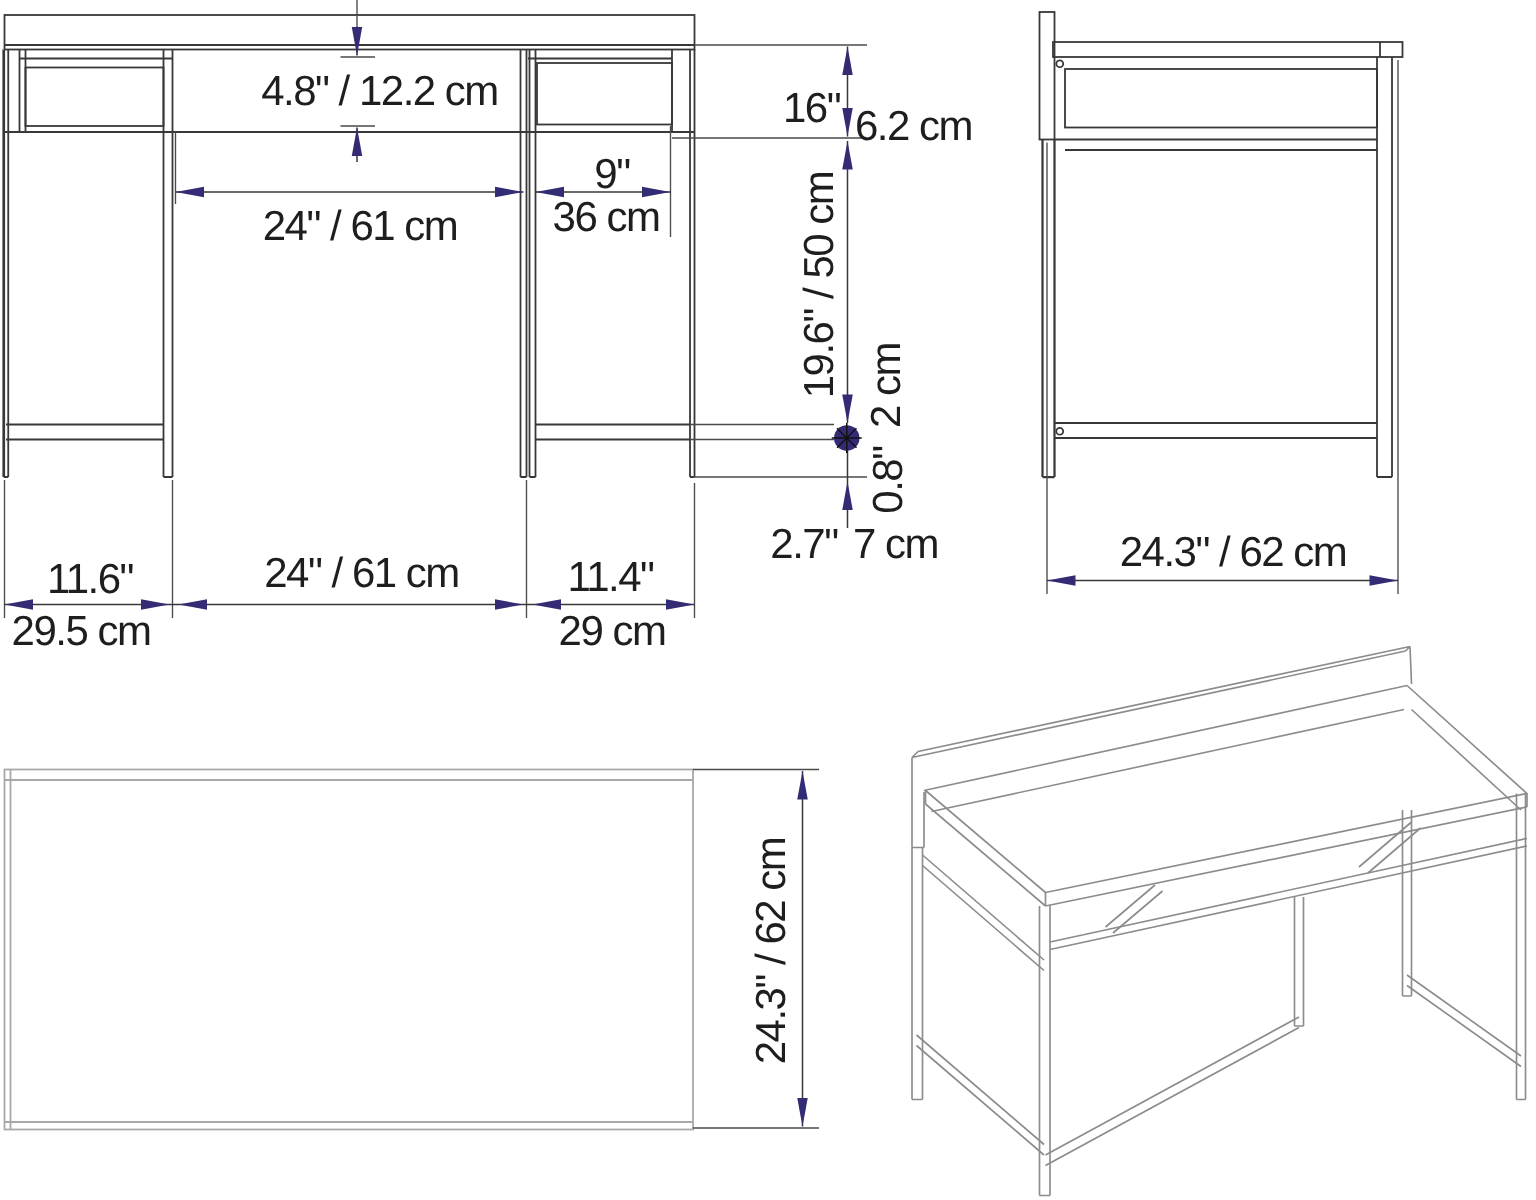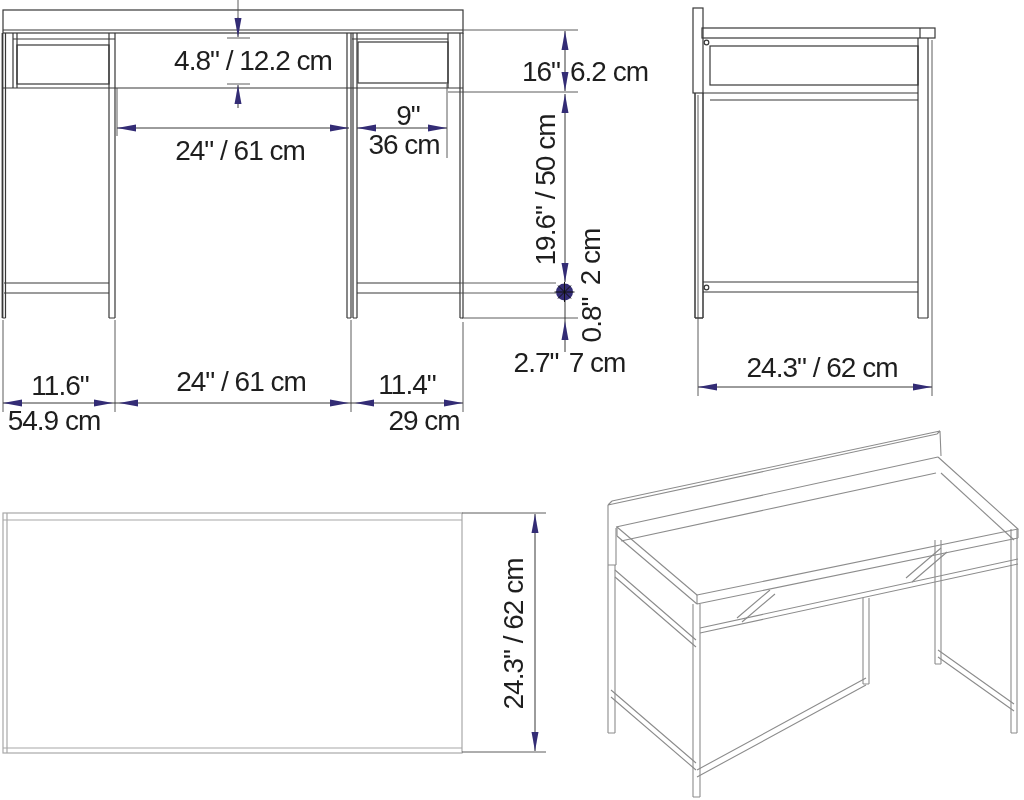--- a/index.html
+++ b/index.html
@@ -163,27 +163,27 @@
         <path d="M564.5 282 V302 M554.5 292 H574.5 M558 285.5 L571 298.5 M571 285.5 L558 298.5" stroke="#111111" stroke-width="1" fill="none"></path>
       </g>
     </g>
   </svg>
 
   <div class="dim-label" style="left:253px;top:61px">4.8" / 12.2 cm</div>
   <div class="dim-label" style="left:240px;top:151px">24" / 61 cm</div>
   <div class="dim-label" style="left:408px;top:116px">9"</div>
   <div class="dim-label" style="left:404px;top:145px">36 cm</div>
   <div class="dim-label" style="left:541px;top:72px">16"</div>
-  <div class="dim-label" style="left:609px;top:72px">6.2 cm</div>
+  <div class="dim-label" style="left:609px;top:84px">6.2 cm</div>
   <div class="dim-label rot" style="left:546px;top:190px">19.6" / 50 cm</div>
   <div class="dim-label rot" style="left:591px;top:257px">2 cm</div>
   <div class="dim-label rot" style="left:592px;top:320px">0.8"</div>
   <div class="dim-label" style="left:536px;top:363px">2.7"</div>
   <div class="dim-label" style="left:597px;top:363px">7 cm</div>
   <div class="dim-label" style="left:60px;top:386px">11.6"</div>
-  <div class="dim-label" style="left:54px;top:421px">54.9 cm</div>
+  <div class="dim-label" style="left:54px;top:421px">29.5 cm</div>
   <div class="dim-label" style="left:241px;top:382px">24" / 61 cm</div>
   <div class="dim-label" style="left:407px;top:385px">11.4"</div>
-  <div class="dim-label" style="left:424px;top:421px">29 cm</div>
+  <div class="dim-label" style="left:408px;top:421px">29 cm</div>
   <div class="dim-label" style="left:822px;top:368px">24.3" / 62 cm</div>
   <div class="dim-label rot" style="left:514px;top:634px">24.3" / 62 cm</div>
 
 </div>
 
 </body></html>

